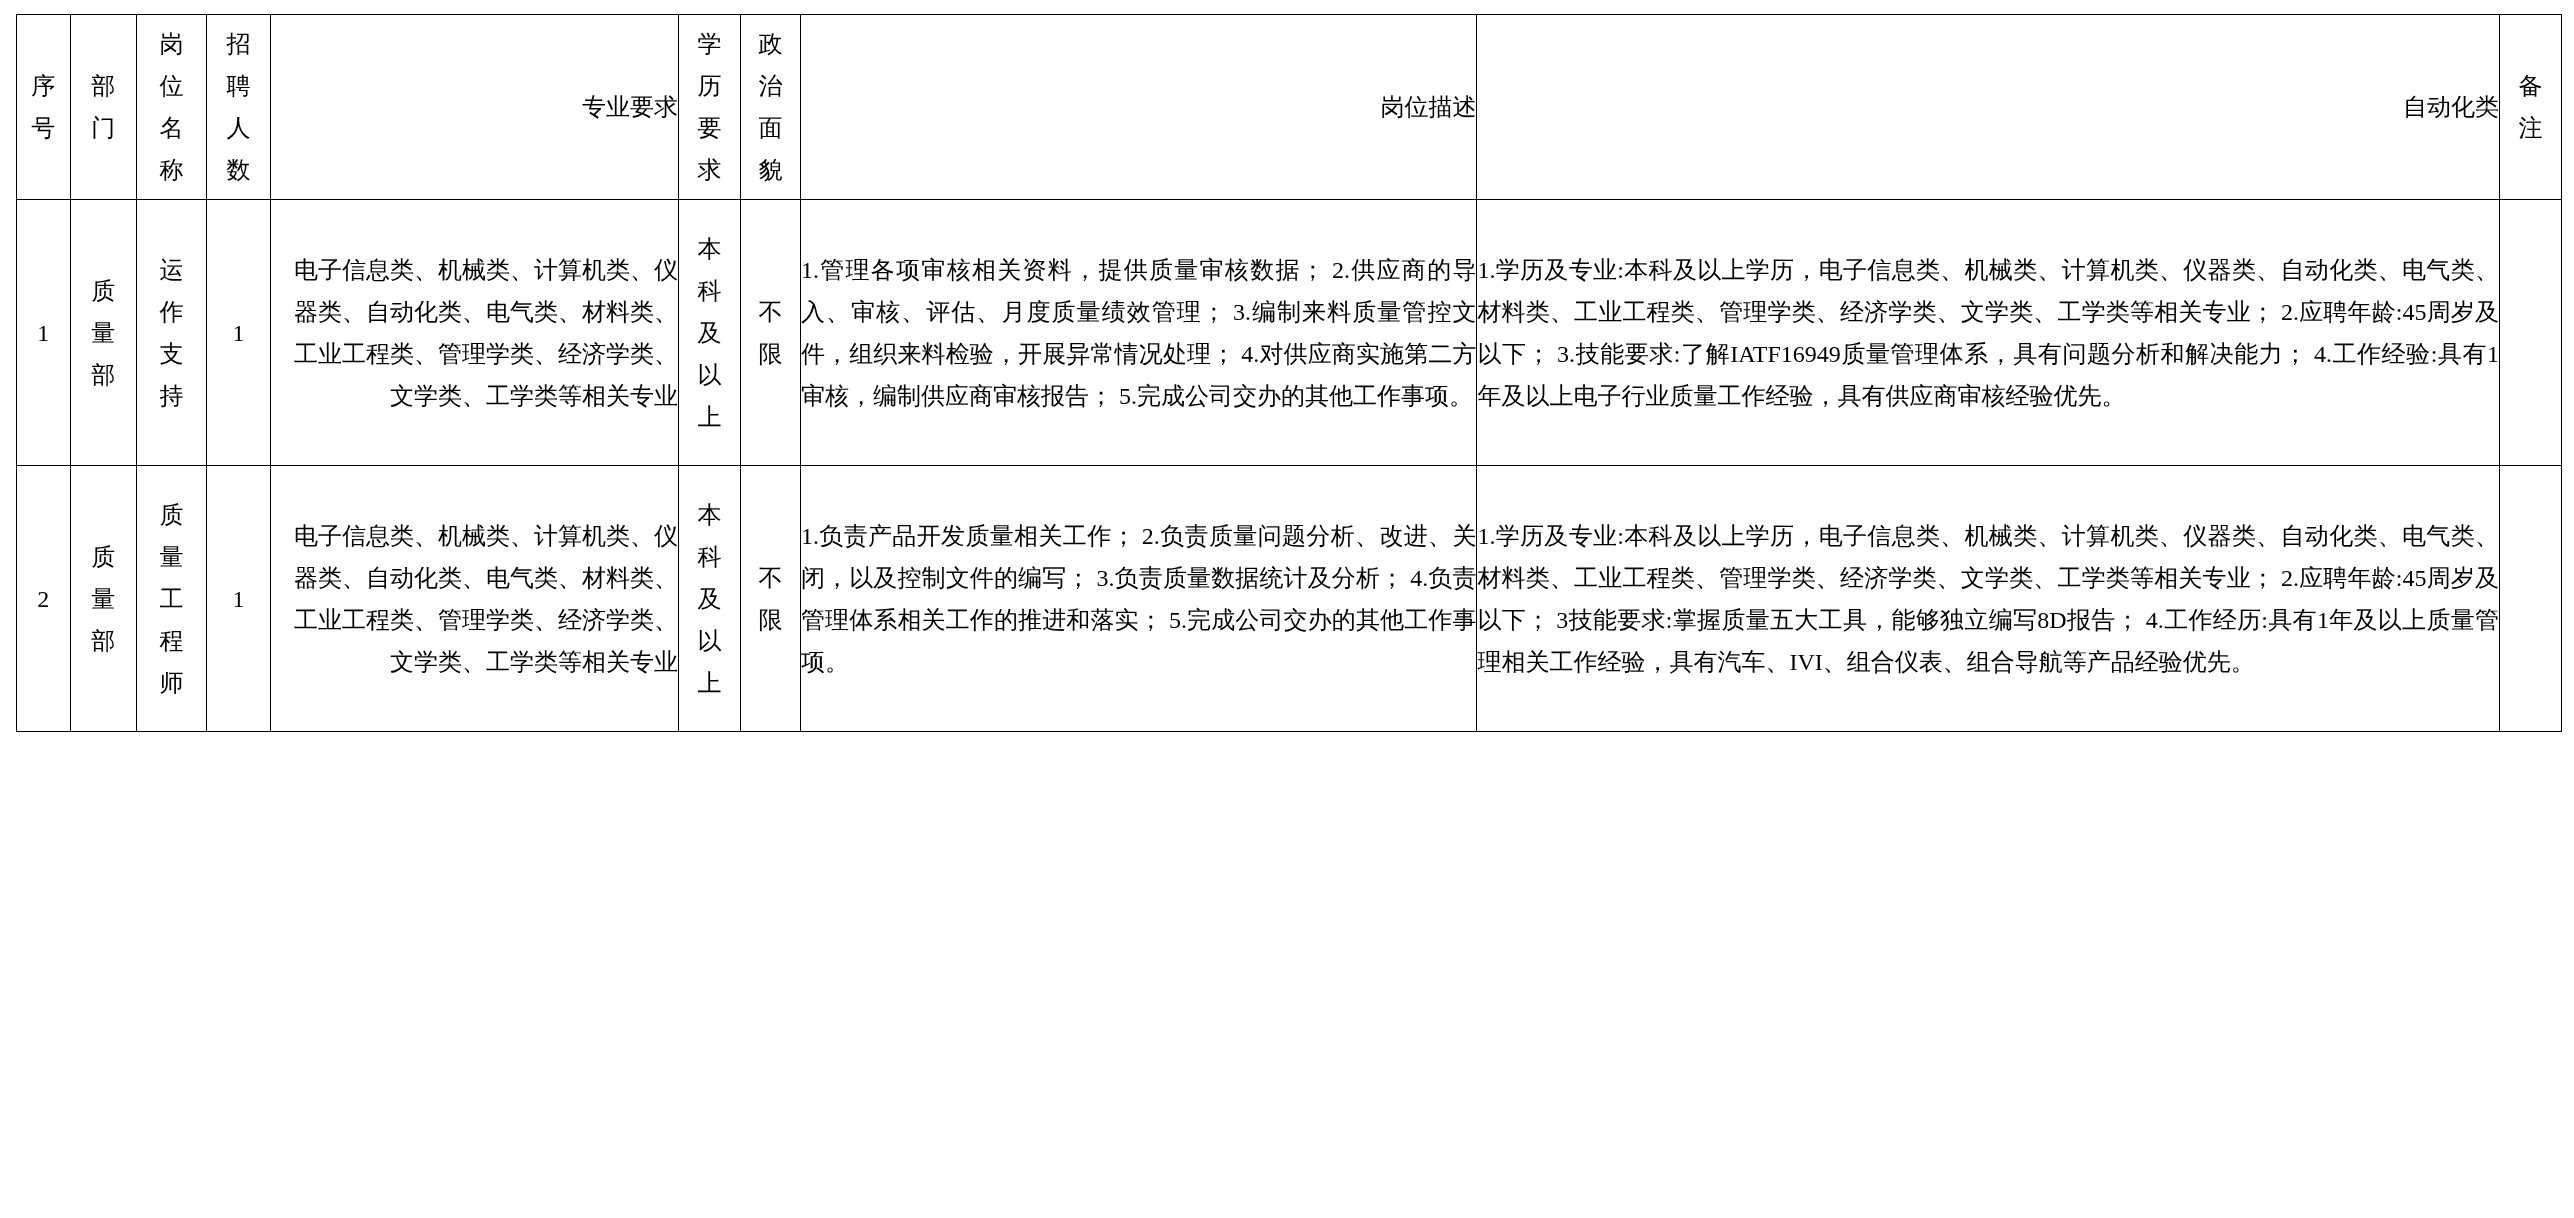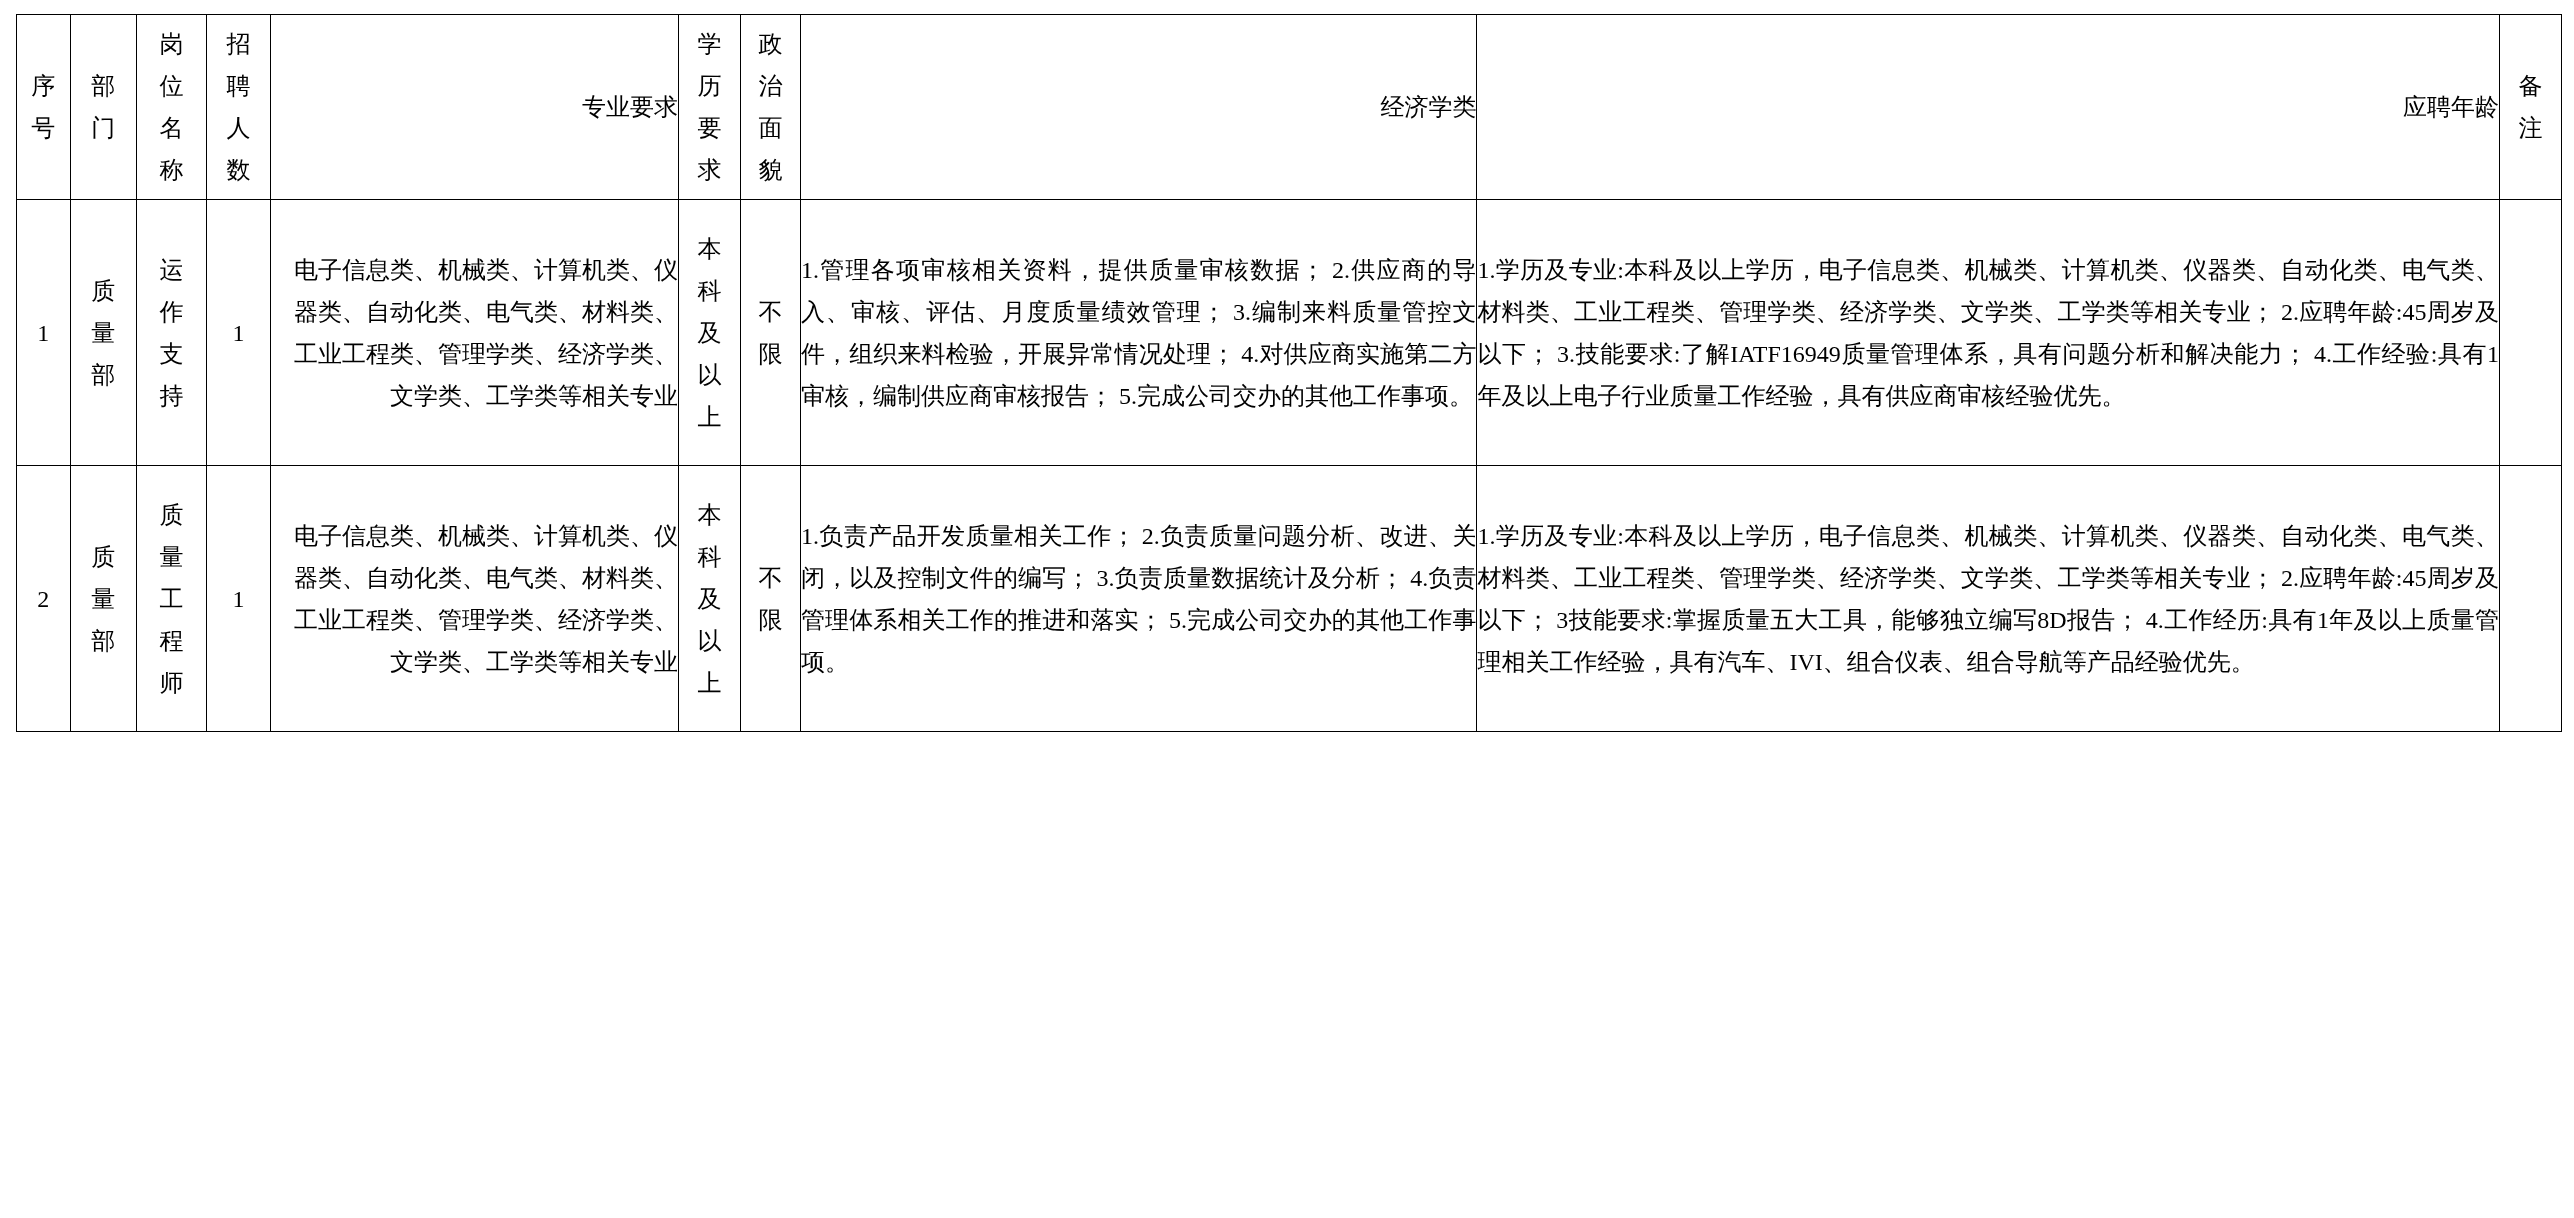--- a/index.html
+++ b/index.html
@@ -128,22 +128,22 @@
             <span>历</span>
             <span>要</span>
             <span>求</span>
           </td>
         <td class="vtext">
             <span>政</span>
             <span>治</span>
             <span>面</span>
             <span>貌</span>
           </td>
-        <td class="hcenter"><span>经济学类</span></td>
-        <td class="hcenter"><span>应聘年龄</span></td>
+        <td class="hcenter"><span>岗位描述</span></td>
+        <td class="hcenter"><span>自动化类</span></td>
         <td class="vtext">
             <span>备</span>
             <span>注</span>
           </td>
       </tr>
     </thead>
     <tbody>
       <tr>
         <td class="center-cell">1</td>
         <td class="vtext">

